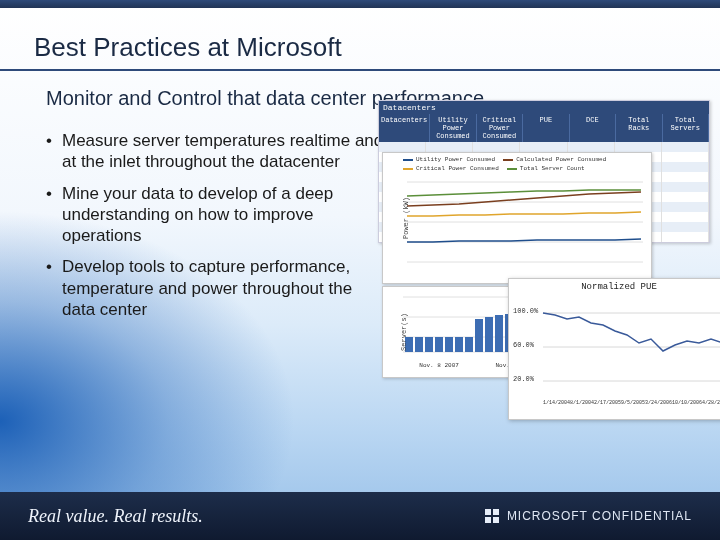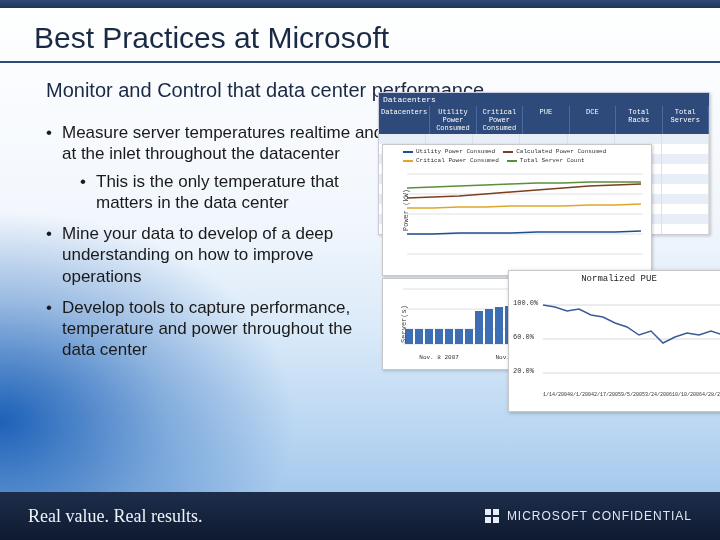--- a/index.html
+++ b/index.html
@@ -19,22 +19,22 @@
       radial-gradient(ellipse 420px 300px at 0% 78%, rgba(20,90,180,0.95) 0%, rgba(20,90,180,0.35) 40%, rgba(20,90,180,0) 70%),
       linear-gradient(180deg, #ffffff 0%, #f2f7fd 40%, #dcebf9 60%, #b9d6f2 80%, #96bfe8 100%);
     box-sizing: border-box;
   }
   .topbar {
     height: 8px;
     width: 100%;
     background: linear-gradient(180deg, #2e4a7a 0%, #213456 100%);
   }
   .title {
-    padding: 13px 34px 0 34px;
-    font-size: 30px;
+    padding: 24px 34px 0 34px;
+    font-size: 26px;
     font-weight: 400;
     color: #1a2a44;
   }
   .underline {
     height: 2px;
     background: #2e4a7a;
     margin: 6px 0 0 0;
     width: 100%;
   }
   .subtitle {
@@ -131,21 +131,21 @@
   .pue-chart .xtick { font-size:5px; color:#333; display:flex; justify-content:space-between; padding:0 6px 2px 34px; }
 
   .footer {
     position:absolute;
     left:0; bottom:0; width:720px; height:48px;
     background: linear-gradient(180deg,#1d2d4a 0%, #0f1a30 100%);
     color:#eaf0fa;
     display:flex; align-items:center; justify-content:space-between;
     padding:0 28px; box-sizing:border-box;
   }
-  .tagline { font-size:18px; font-family: Georgia, "Times New Roman", serif; color:#eef3fb; }
+  .tagline { font-style:italic; font-size:18px; font-family: Georgia, "Times New Roman", serif; color:#eef3fb; }
   .confidential { font-size:12px; letter-spacing:1px; color:#dfe7f4; display:flex; align-items:center; gap:8px;}
   .ms-logo { width:14px; height:14px; display:inline-block; position:relative; }
   .ms-logo span{ position:absolute; width:6px; height:6px; background:#e6edf8; }
   .ms-logo span:nth-child(1){left:0;top:0;}
   .ms-logo span:nth-child(2){left:8px;top:0;}
   .ms-logo span:nth-child(3){left:0;top:8px;}
   .ms-logo span:nth-child(4){left:8px;top:8px;}
 </style>
 </head>
 <body>
@@ -156,23 +156,20 @@
   <div class="title">Best Practices at Microsoft</div>
   <div class="underline"></div>
 
   <div class="subtitle">Monitor and  Control that data center performance</div>
 
   <div class="content-row">
     <div class="bullets">
       <ul>
         <li>
           <span>Measure server temperatures realtime and at the inlet throughout the datacenter</span>
-          <ul>
-            <li>This is the only temperature that matters in the data center</li>
-          </ul>
         </li>
         <li>Mine your data to develop of a deep understanding on how to improve operations</li>
         <li>Develop tools to capture performance, temperature and power throughout the data center</li>
       </ul>
     </div>
 
     <div class="charts">
 
       <div class="table-card">
         <div class="table-title" style="color:#fff;font-size:8px;padding:2px 4px;">Datacenters</div>

